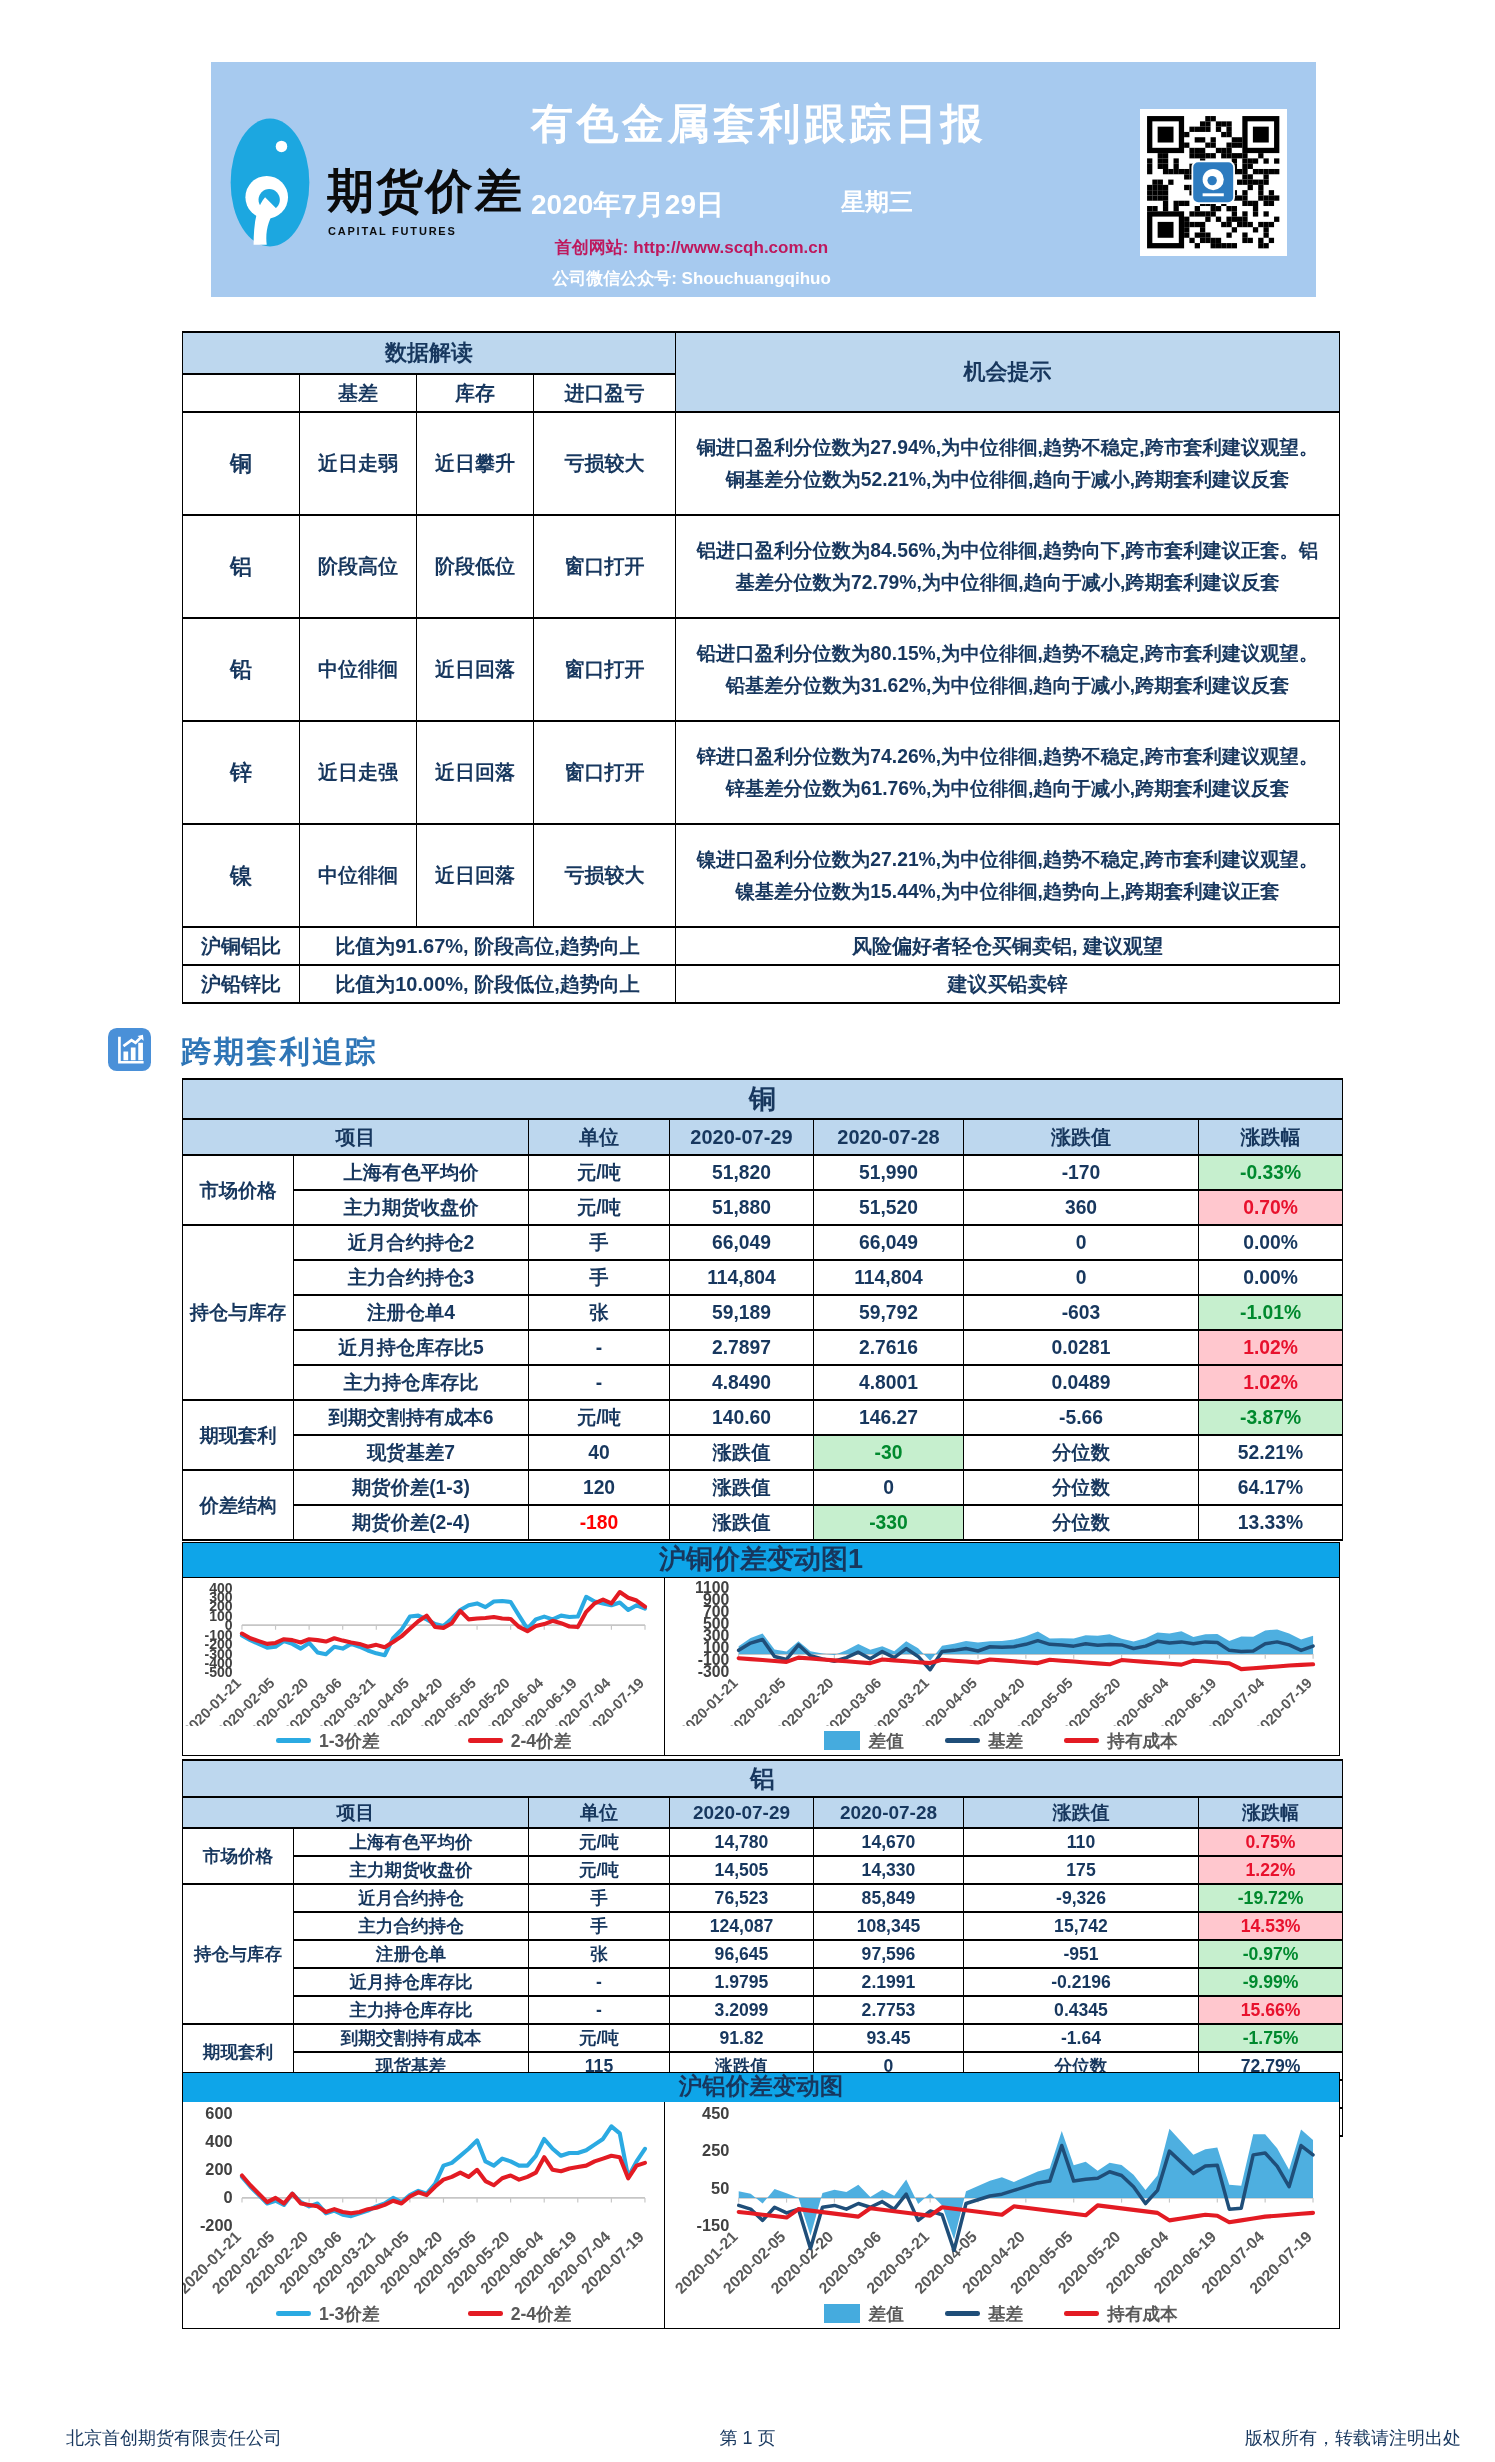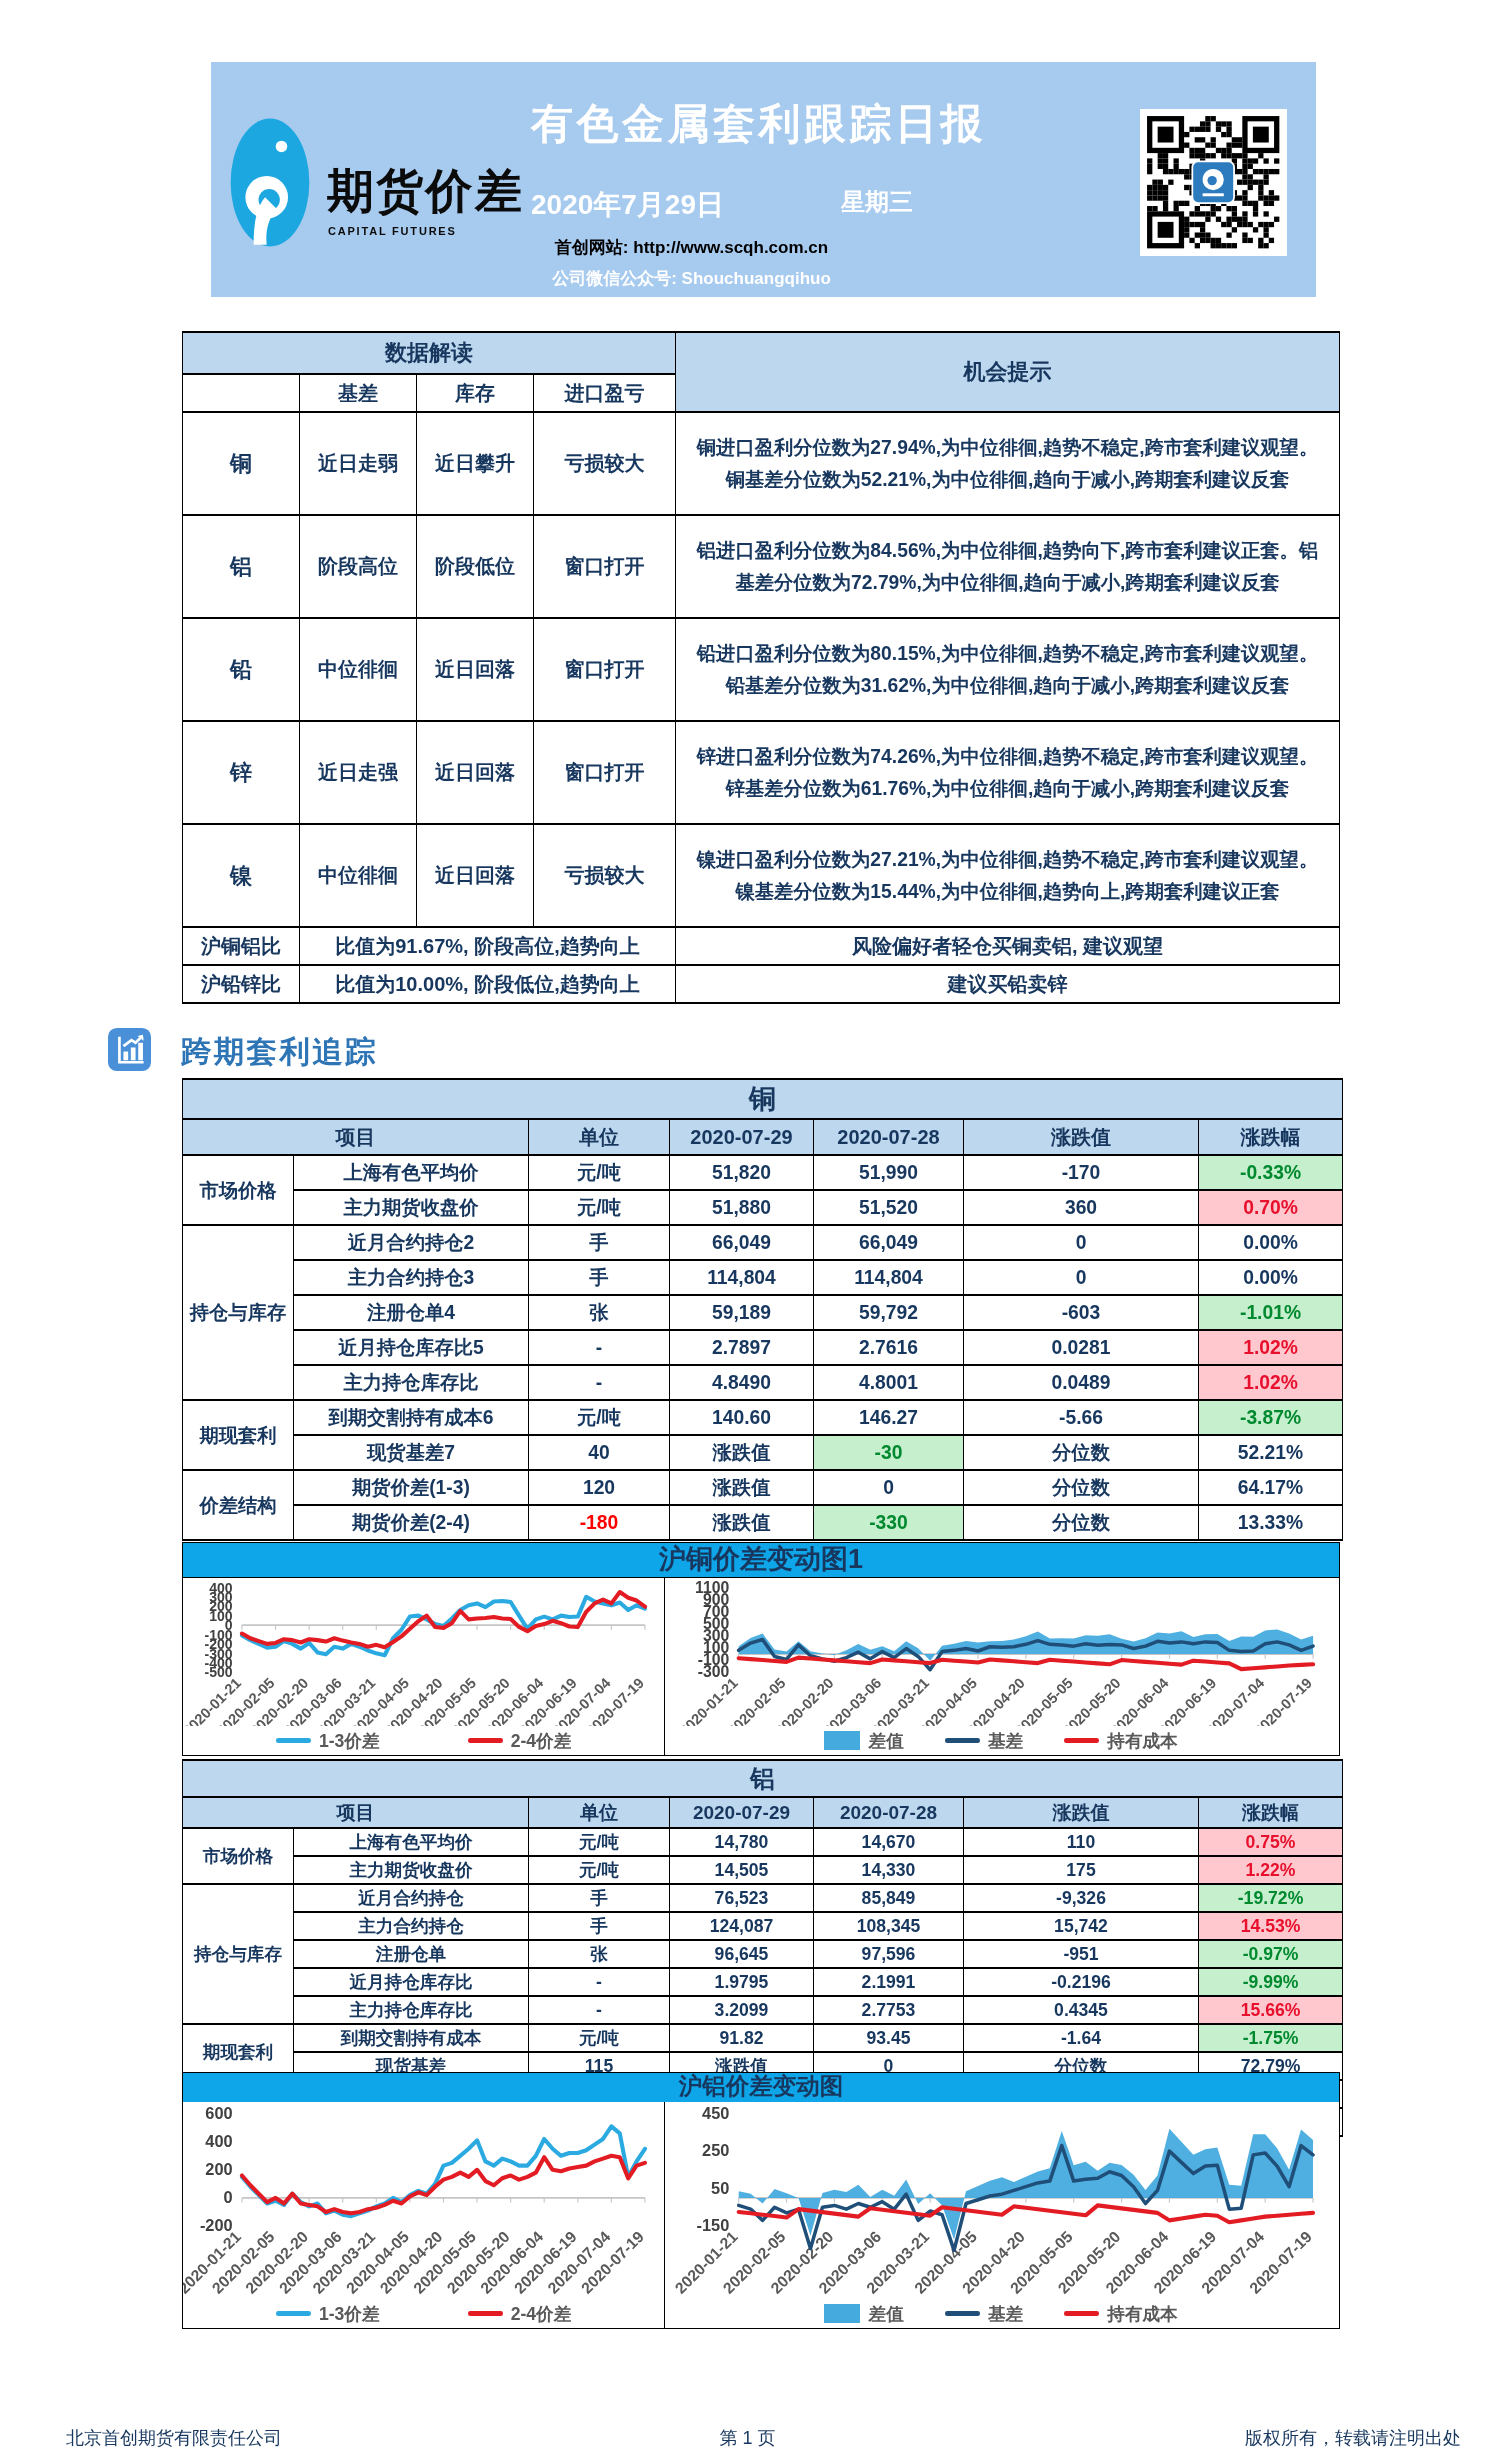--- a/index.html
+++ b/index.html
@@ -8,21 +8,21 @@
     font-family:"Liberation Sans","DejaVu Sans",sans-serif;color:#17375E;
   }
   
   .banner{position:absolute;left:211px;top:62px;width:1105px;height:235px;background:#A7CAEF;}
   .logo-mark{position:absolute;left:17.6px;top:52px;width:82px;height:137px;}
   .logo-cn{position:absolute;left:116px;top:98px;font-size:47px;font-weight:bold;color:#0b0b0b;letter-spacing:2.3px;}
   .logo-en{position:absolute;left:117px;top:163px;font-size:11px;font-weight:bold;color:#0b0b0b;letter-spacing:1.8px;}
   .banner-title{position:absolute;left:320px;top:34px;font-size:42px;font-weight:bold;color:#ffffff;letter-spacing:3.5px;}
   .banner-date{position:absolute;left:320px;top:124px;font-size:28px;font-weight:bold;color:#ffffff;}
   .banner-weekday{position:absolute;left:630px;top:124px;font-size:24px;font-weight:bold;color:#ffffff;}
-  .banner-site{position:absolute;left:246px;top:174px;width:469px;text-align:center;font-size:17px;font-weight:bold;color:#000000;}
+  .banner-site{position:absolute;left:246px;top:174px;width:469px;text-align:center;font-size:17px;font-weight:bold;color:#be185d;}
   .banner-wechat{position:absolute;left:246px;top:205px;width:469px;text-align:center;font-size:17px;font-weight:bold;color:#ffffff;}
   .qr{position:absolute;left:929px;top:47px;width:147px;height:147px;background:#ffffff;}
   
   table{border-collapse:collapse;table-layout:fixed;}
   th,td{border:1.2px solid #000;border-top-width:2.3px;border-bottom-width:2.3px;text-align:center;vertical-align:middle;overflow:hidden;}
   .hd{background:#BDD7EE;}
   
   .t-summary{position:absolute;left:182px;top:331px;width:1158px;border-radius:19px;}
   .t-summary .h1 th{height:38px;font-size:22px;font-weight:bold;}
   .t-summary .h2 th{height:34px;font-size:20px;font-weight:bold;background:#fff;}

